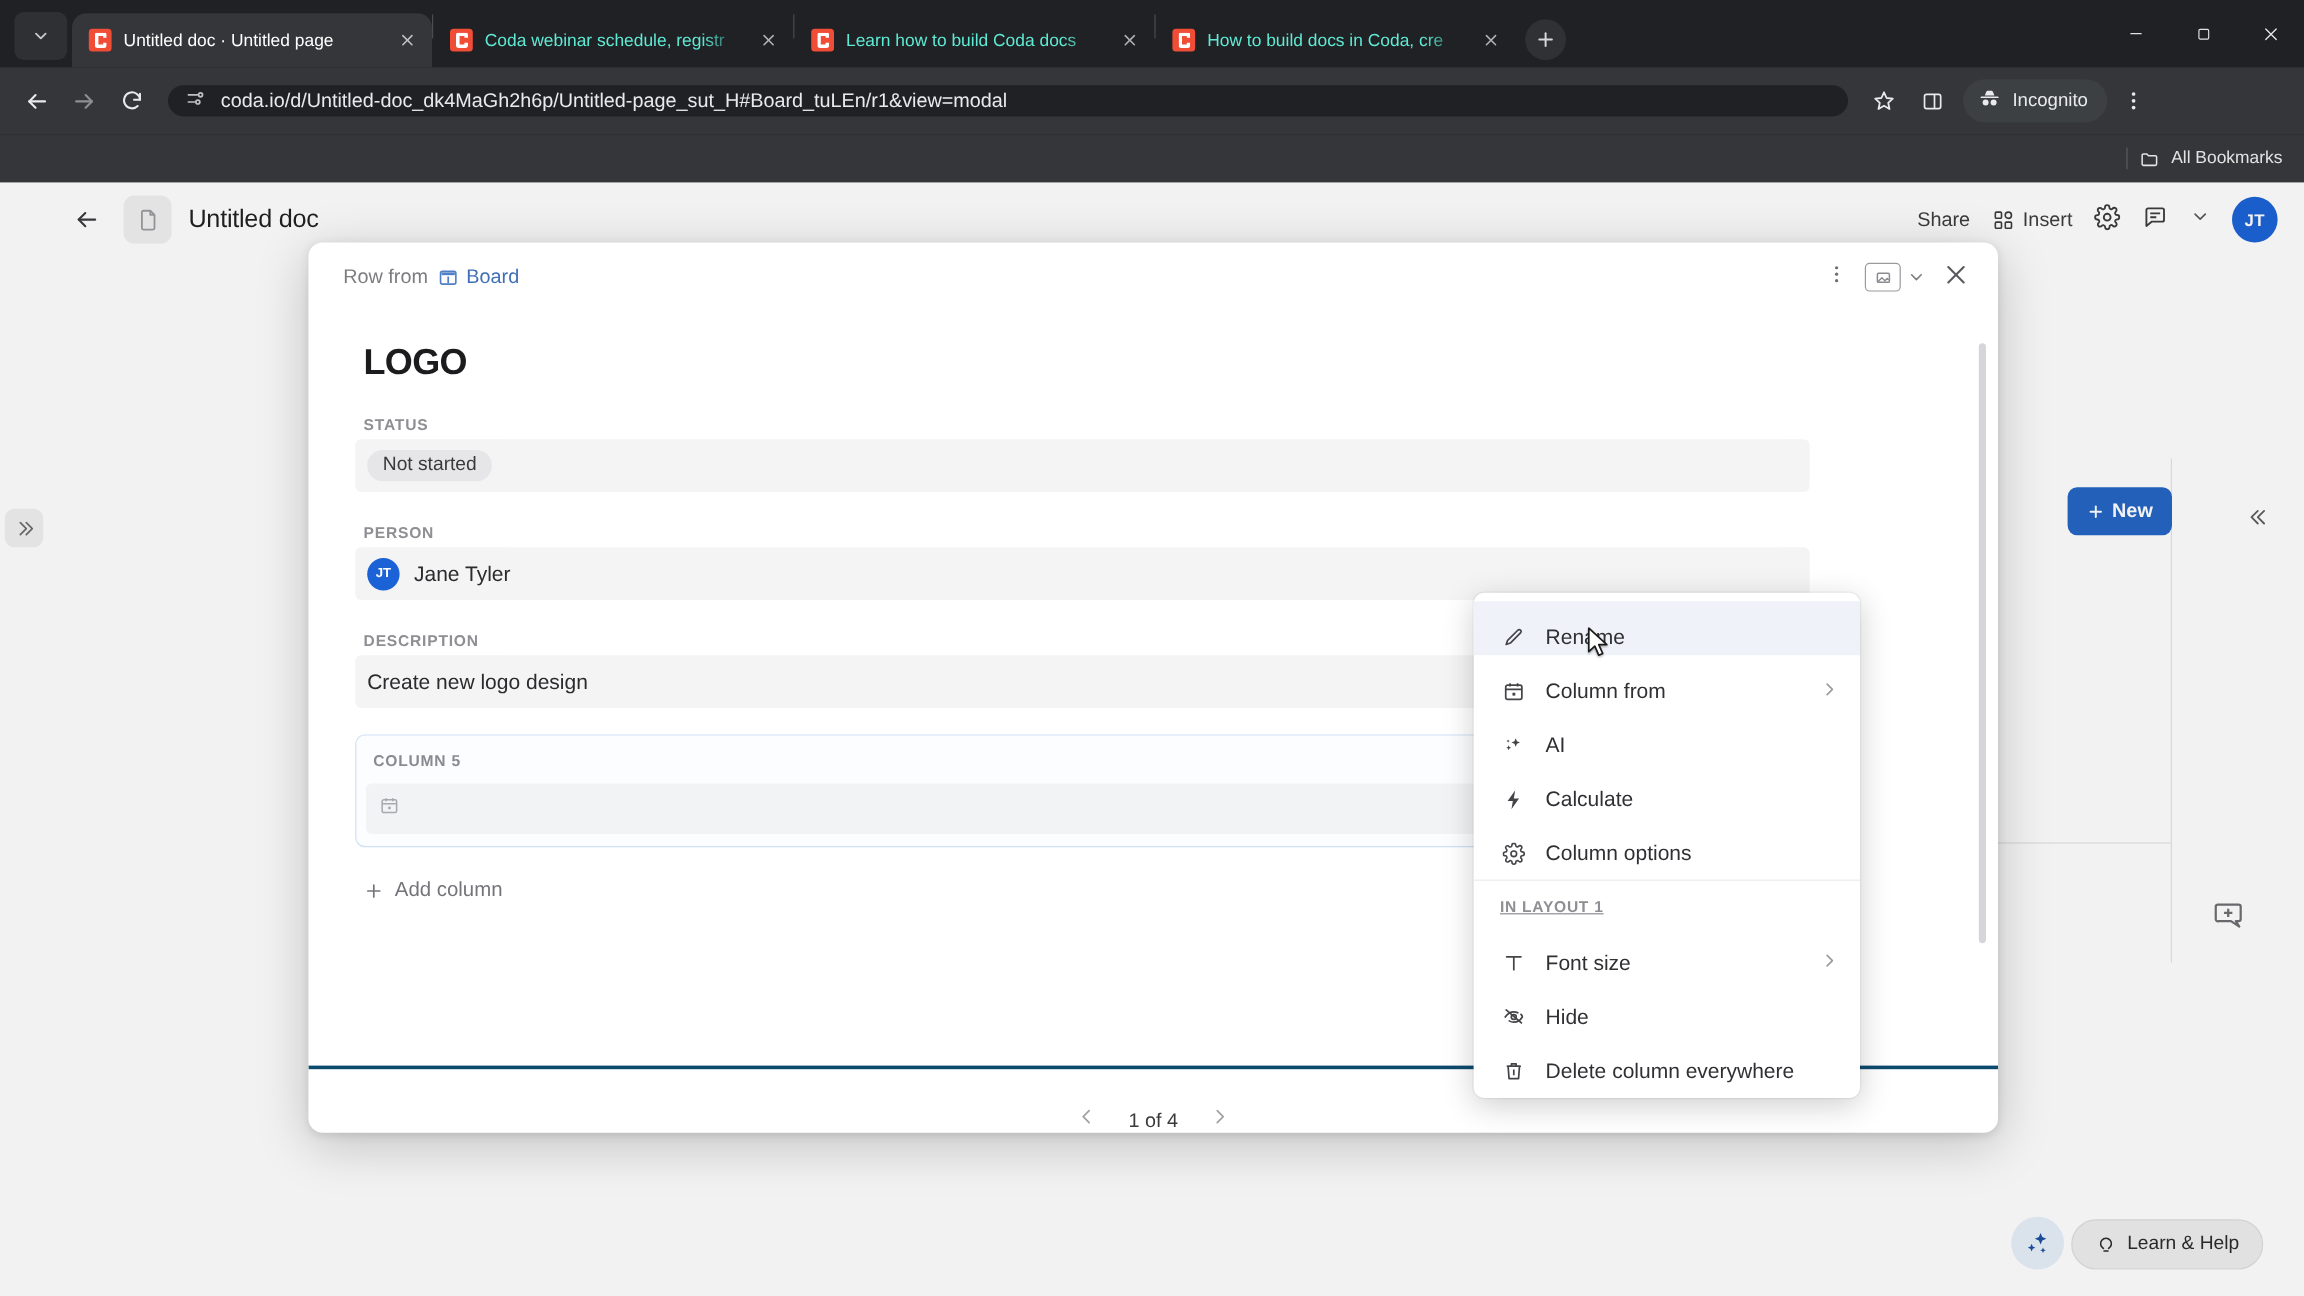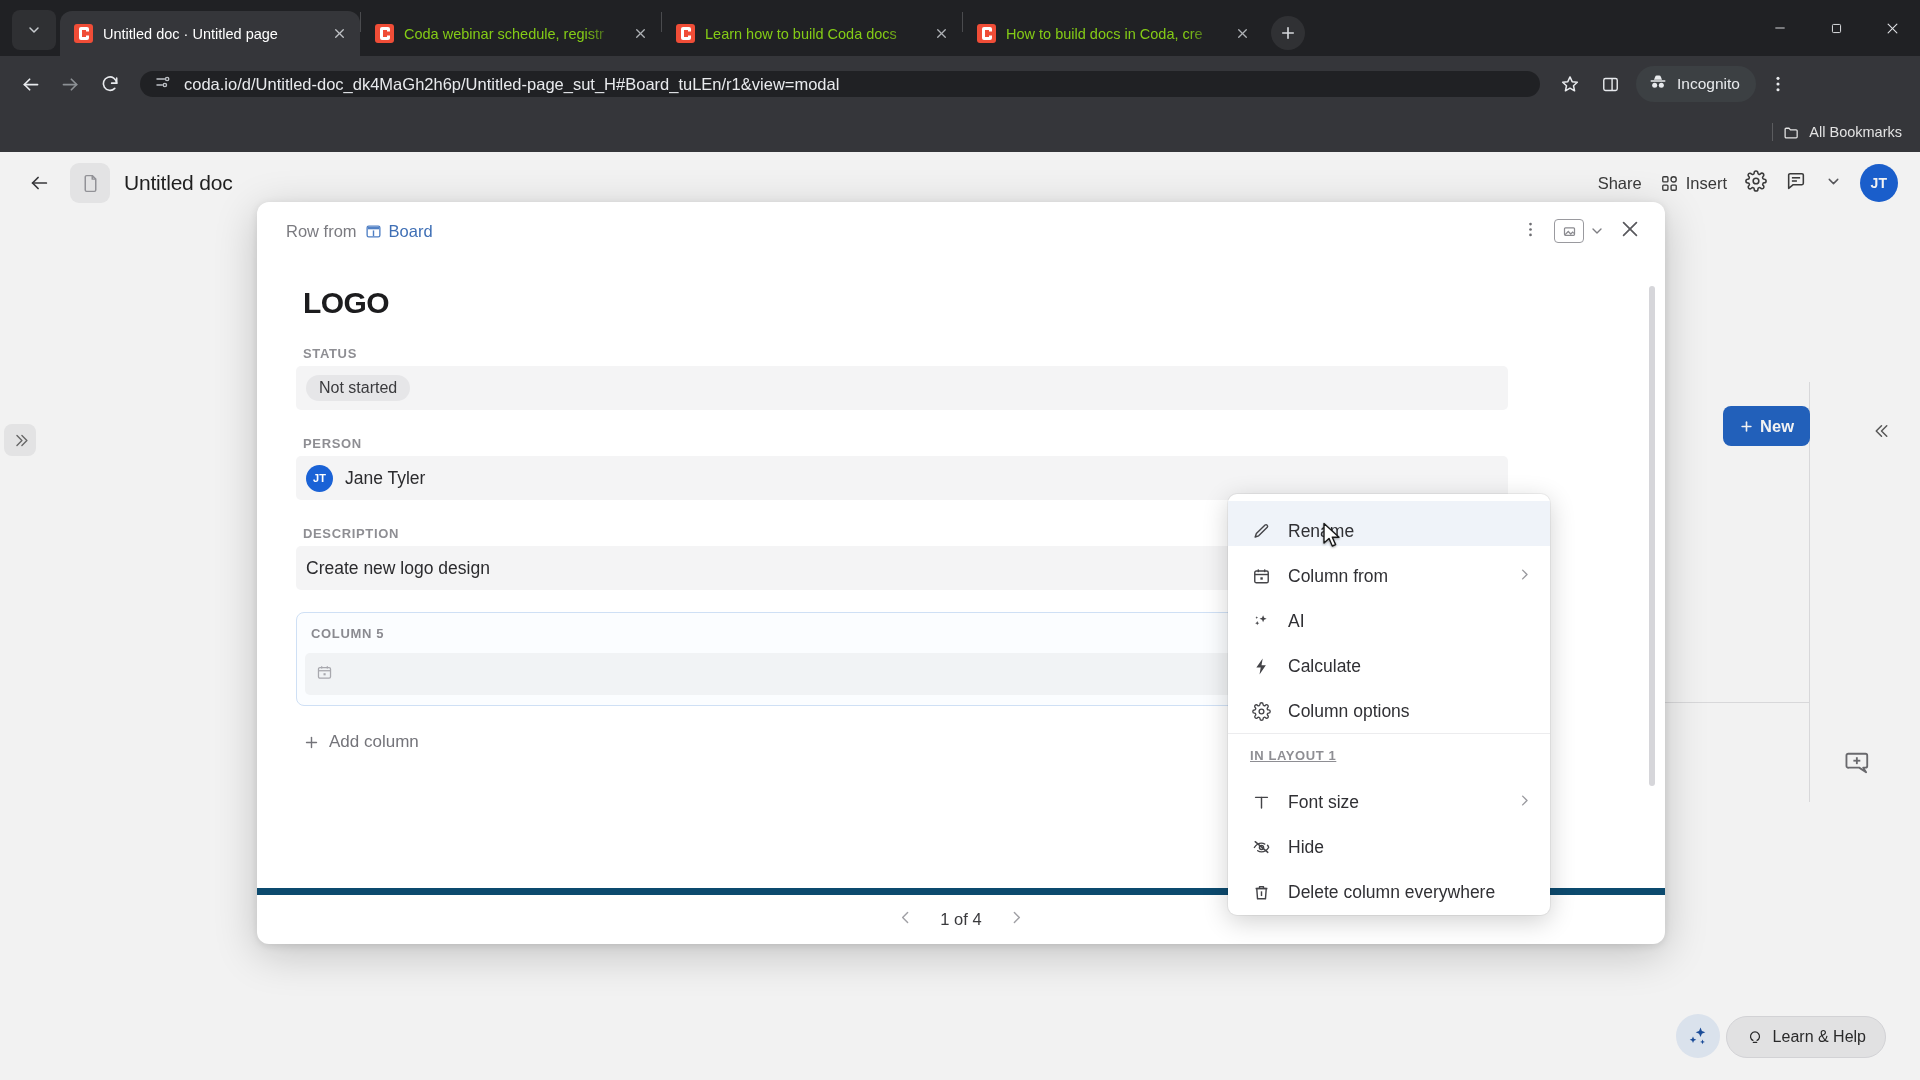--- a/index.html
+++ b/index.html
@@ -20,21 +20,21 @@
   .tab-search {
     width: 44px; height: 40px; margin: 0 4px 6px 4px; border-radius: 8px;
     background: #2f3033; display: flex; align-items: center; justify-content: center;
     flex: none;
   }
   .tab-search svg { width: 16px; height: 16px; }
 
   .tab {
     height: 45px; display: flex; align-items: center; gap: 10px;
     padding: 0 10px 0 14px; border-radius: 12px 12px 0 0;
-    color: #84cc16; font-size: 15px; position: relative; flex: none;
+    color: #5eead4; font-size: 15px; position: relative; flex: none;
     width: 300px;
   }
   .tab.active { background: #35363a; color: #ffffff; }
   .tab .favicon {
     width: 19px; height: 19px; flex: none; border-radius: 3px;
     background: #f04d37; position: relative; overflow: hidden;
   }
   .tab .favicon::after{
     content:""; position:absolute; left:5px; top:3px; width:10px; height:13px;
     background:#f04d37; border-radius: 2px;
@@ -83,21 +83,21 @@
     height: 40px; background: #35363a; display: flex; align-items: center;
     justify-content: flex-end; padding-right: 18px; gap: 10px;
   }
   .bm-sep { width:1px; height:18px; background:#5b5c5f; }
   .bm-all { display:flex; align-items:center; gap:9px; color:#e3e3e3; font-size:14.5px; }
 
   
   .page { position: relative; height: calc(1080px - 152px); background: #fff; }
 
   .coda-header {
-    height: 62px; display: flex; align-items: center; padding: 0 22px; gap: 14px;
+    height: 62px; display: flex; align-items: center; padding: 0 22px; gap: 14px; margin-left: 33px;
   }
   .back-arrow { width: 34px; height: 34px; display:flex; align-items:center; justify-content:center; }
   .doc-icon {
     width: 40px; height: 40px; border-radius: 9px; background: #f0f0f1;
     display: flex; align-items: center; justify-content: center;
   }
   .doc-title { font-size: 21px; color: #1f1f1f; font-weight: 400; letter-spacing:-.2px;}
   .coda-header .right { margin-left: auto; display: flex; align-items: center; gap: 18px; }
   .hdr-txt { font-size: 16.5px; color: #3c3c3c; }
   .hdr-ic { display:flex; align-items:center; gap:7px; font-size:16.5px; color:#3c3c3c; }
@@ -209,22 +209,22 @@
     margin-top: 9px; height: 42px; background: #f1f3f5; border-radius: 5px;
     display: flex; align-items: center; padding: 0 11px;
   }
 
   .add-column {
     margin: 26px 0 0 7px; display: flex; align-items: center; gap: 9px;
     font-size: 17px; color: #74747a;
   }
 
   .modal-foot {
-    height: 56px; display: flex; align-items: center; justify-content: center;
-    gap: 26px; border-top: 7px solid #0c4a6e; color: #9b9b9f;
+    height: 56px; display: flex; align-items: flex-end; justify-content: center;
+    gap: 26px; border-top: 3px solid #0c4a6e; color: #9b9b9f;
   }
   .pager-label { font-size: 16.5px; color: #3a3a3d; }
 
   
   .ctxmenu {
     position: absolute; left: 1228px; top: 342px; width: 322px;
     background: #fff; border-radius: 9px; padding: 7px 0 8px 0;
     box-shadow: 0 6px 26px rgba(0,0,0,.19), 0 0 0 1px rgba(0,0,0,.05);
     z-index: 40;
   }

